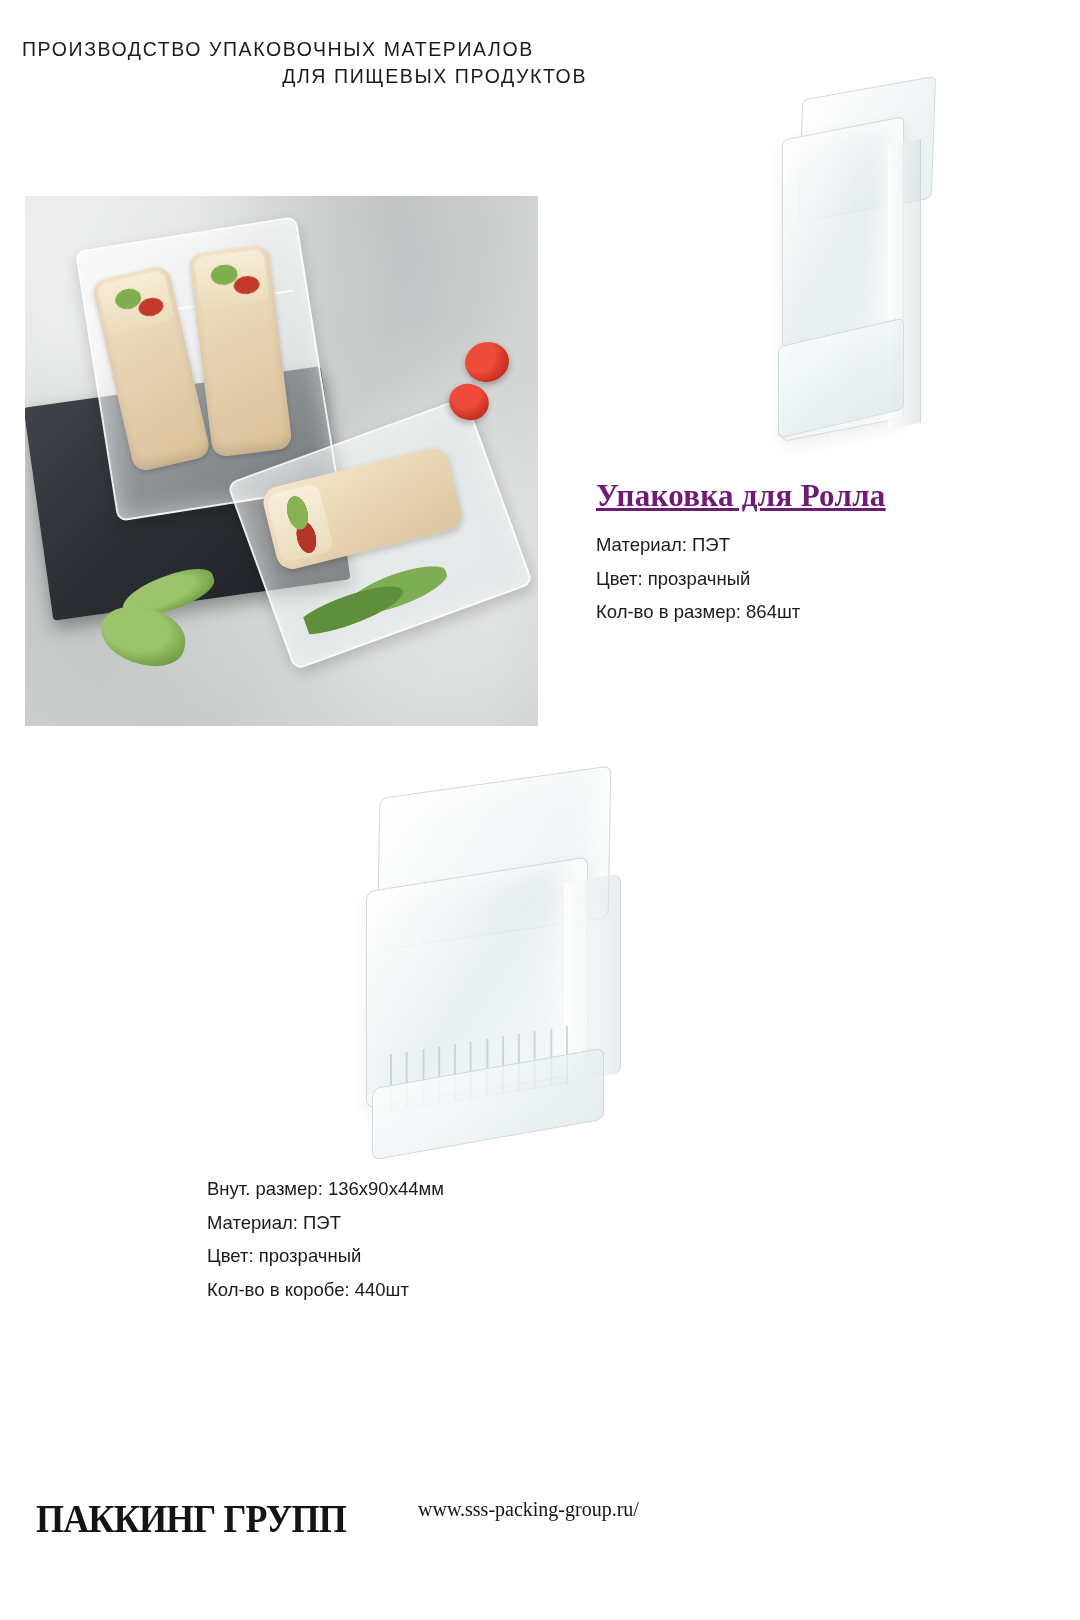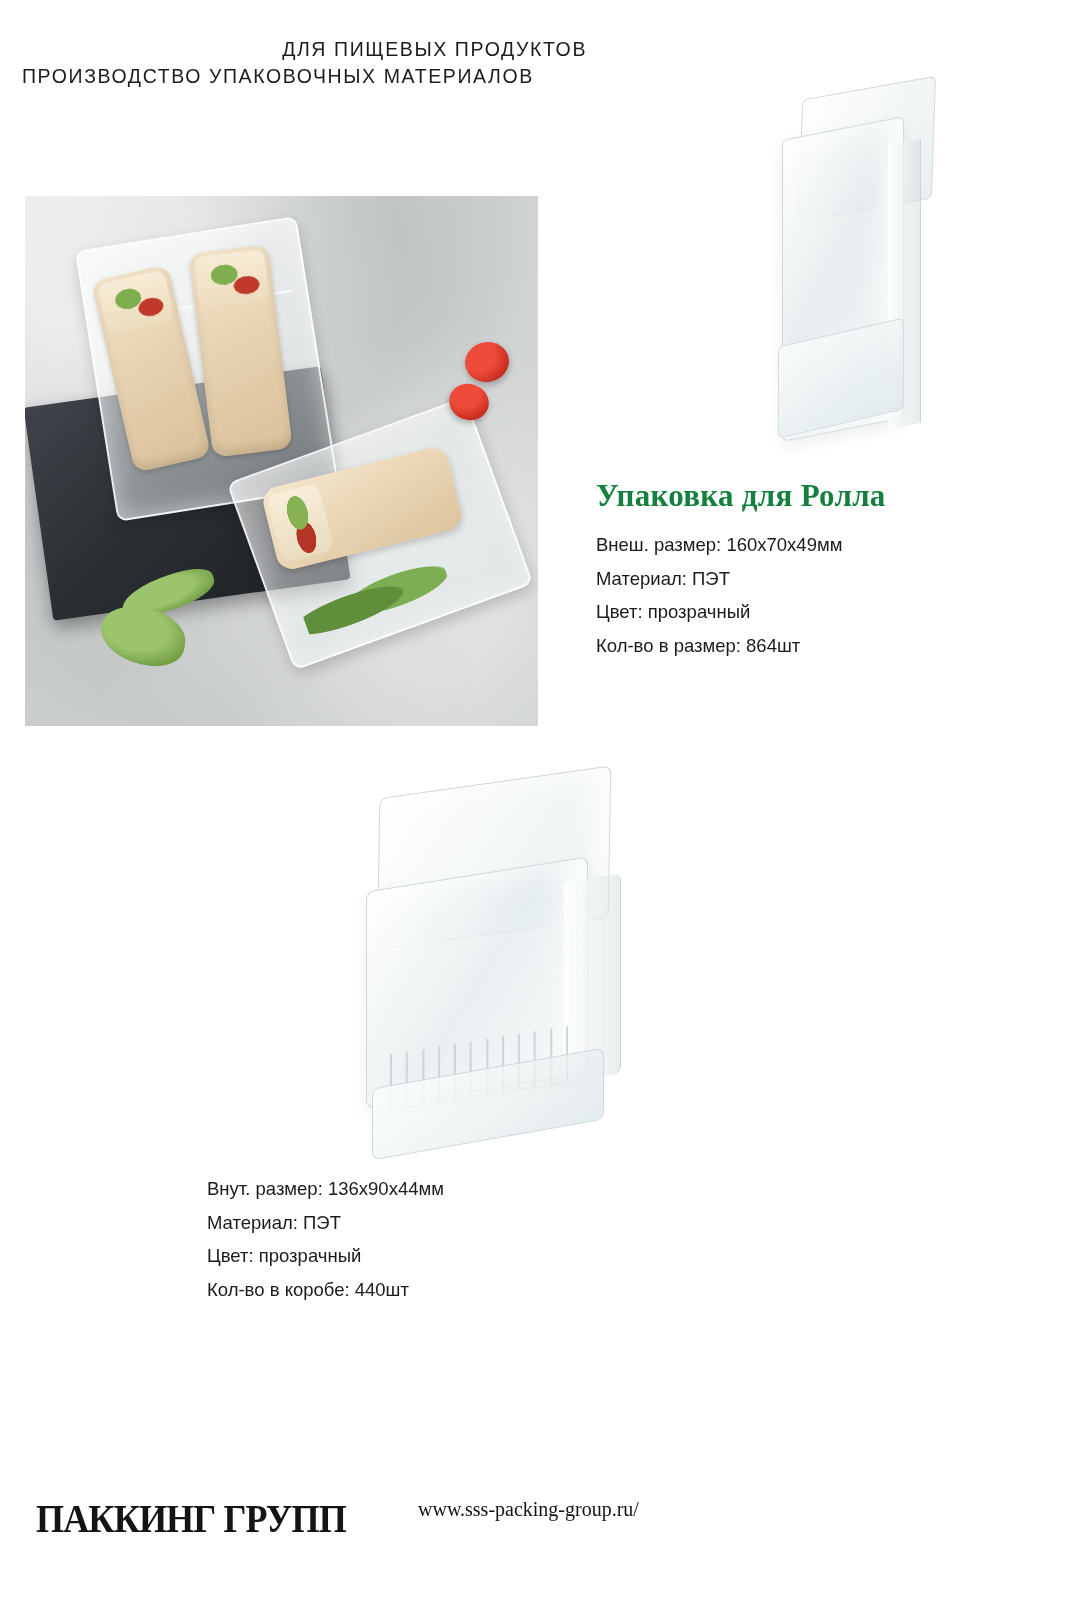--- a/index.html
+++ b/index.html
@@ -180,24 +180,25 @@
 
   
   .prod1-text {
     position: absolute;
     left: 596px; top: 478px;
     width: 430px;
   }
   .prod-title {
     font-family: "Liberation Serif", serif;
     font-size: 31px;
-    color: #15803d;
+    color: #701a75;
     margin: 0 0 14px 0;
     letter-spacing: .3px;
     white-space: nowrap;
+    text-decoration: underline;
   }
   .spec-line {
     font-size: 18.5px;
     line-height: 1.82;
     color: #1b1b1b;
     white-space: nowrap;
   }
 
   
   .prod2 {
@@ -268,22 +269,22 @@
     font-family: "Liberation Serif", serif;
     font-size: 20px;
     color: #141414;
     white-space: nowrap;
   }
 </style>
 </head>
 <body>
 
 <div class="header">
+  <div class="header-line l1">ПРОИЗВОДСТВО УПАКОВОЧНЫХ МАТЕРИАЛОВ</div>
   <div class="header-line l2">ДЛЯ ПИЩЕВЫХ ПРОДУКТОВ</div>
-  <div class="header-line l1">ПРОИЗВОДСТВО УПАКОВОЧНЫХ МАТЕРИАЛОВ</div>
 </div>
 
 <div class="photo">
   <div class="grain"></div>
   <div class="slate"></div>
 
   <div class="pack-a">
     <div class="lidline"></div>
     <div class="roll r1">
       <div class="face"></div>
@@ -308,21 +309,20 @@
 
 <div class="prod1">
   <div class="lid"></div>
   <div class="body"></div>
   <div class="edge"></div>
   <div class="flap"></div>
 </div>
 
 <div class="prod1-text">
   <h2 class="prod-title">Упаковка для Ролла</h2>
-  <div class="spec-line">Внеш. размер: 160x70x49мм</div>
   <div class="spec-line">Материал: ПЭТ</div>
   <div class="spec-line">Цвет: прозрачный</div>
   <div class="spec-line">Кол-во в размер: 864шт</div>
 </div>
 
 <div class="prod2">
   <div class="lid2"></div>
   <div class="body2"></div>
   <div class="edge2"></div>
   <div class="ribs"></div>

